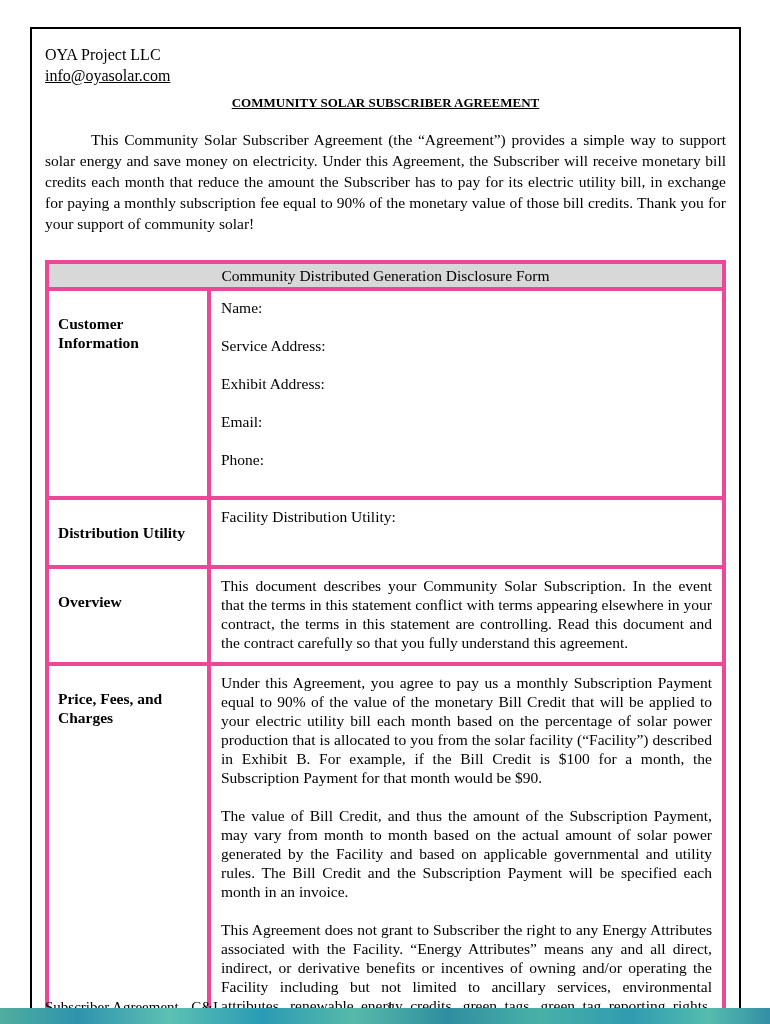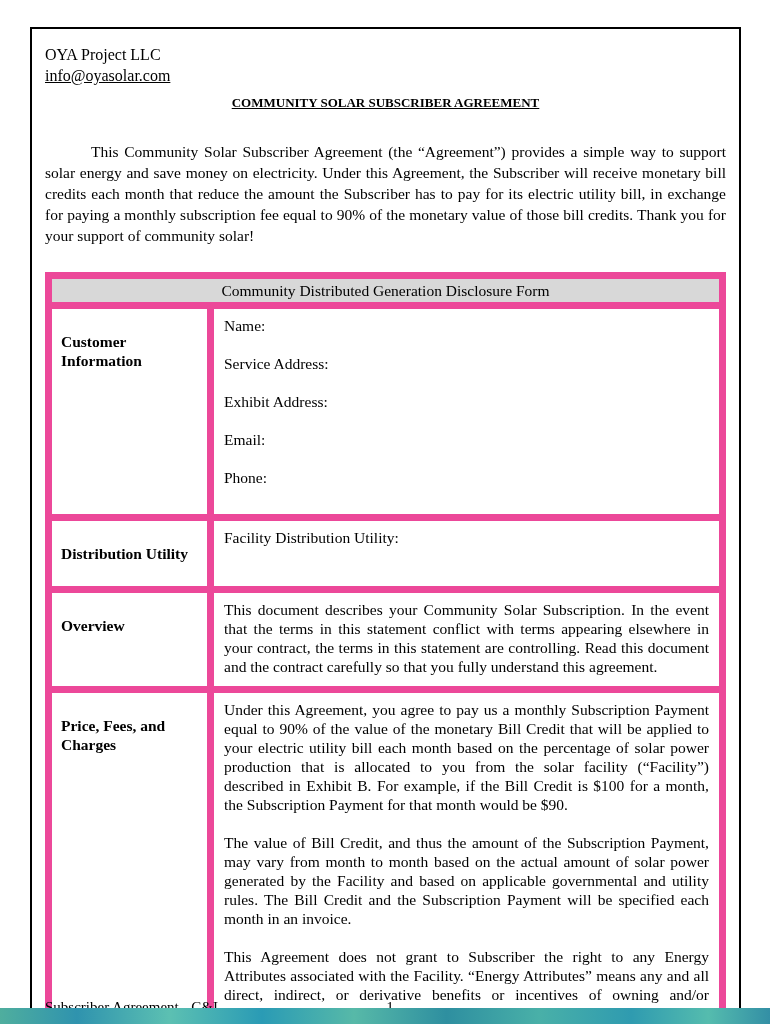--- a/index.html
+++ b/index.html
@@ -27,34 +27,34 @@
   }
   .doc-title {
     margin-top: 7px;
     text-align: center;
     font-weight: bold;
     font-size: 13px;
     line-height: 20px;
   }
   .doc-title div { text-decoration: underline; }
   .intro {
-    margin-top: 28px;
+    margin-top: 16px;
     font-size: 15.5px;
     line-height: 21px;
     text-align: justify;
     text-indent: 46px;
   }
   table.disclosure {
     margin-top: 26px;
     width: 100%;
     border-collapse: collapse;
     font-size: 15.5px;
   }
   table.disclosure td {
-    border: 7px solid #ec4899;
+    border: 4px solid #ec4899;
     vertical-align: top;
   }
   td.thead {
     background: #d8d8d8;
     text-align: center;
     padding: 2px 4px;
     line-height: 19px;
   }
   td.label {
     width: 162px;

